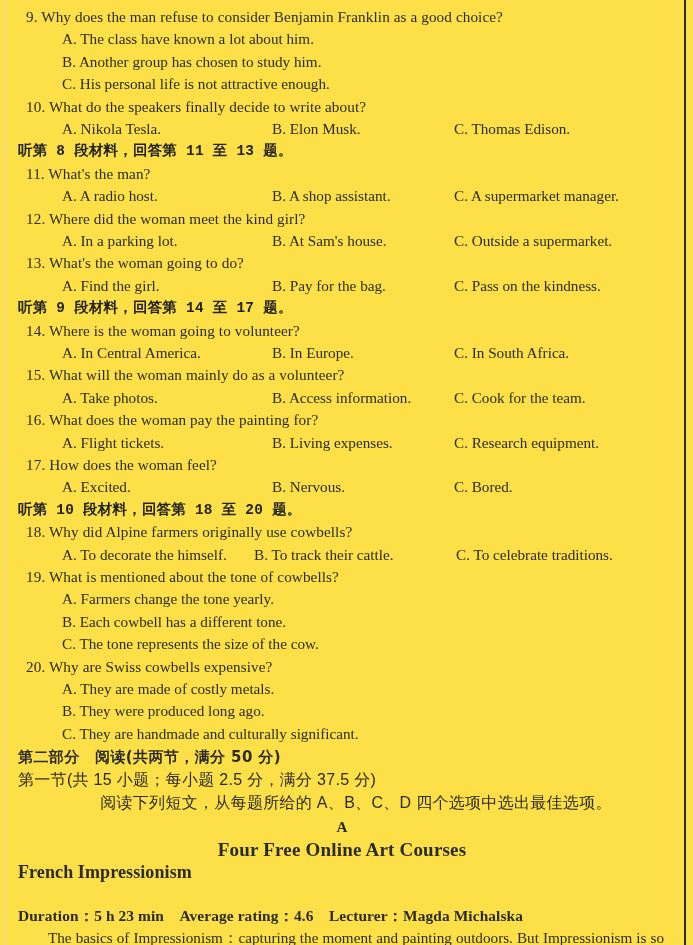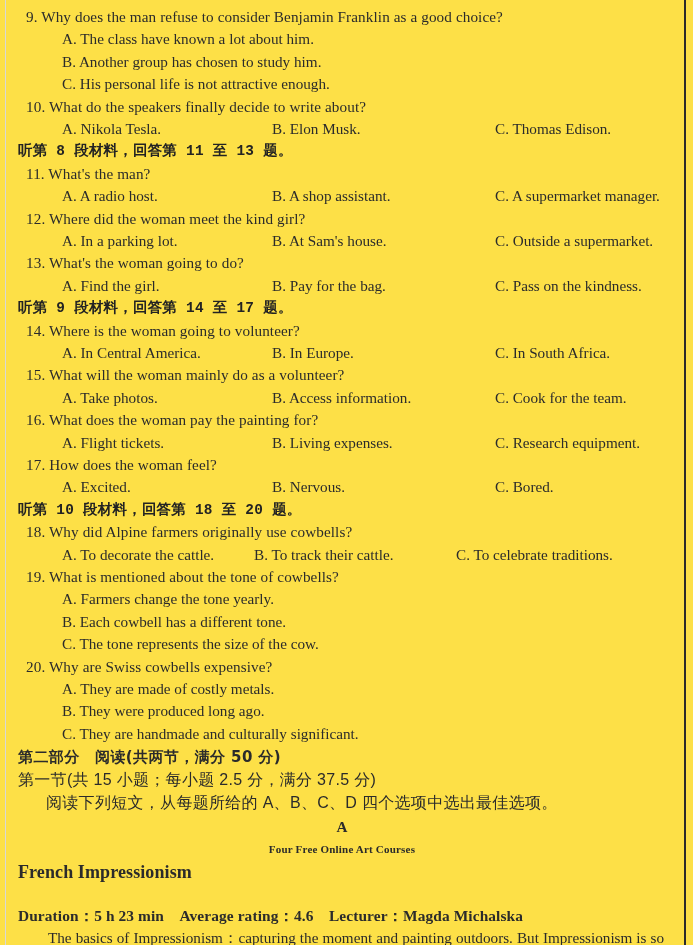--- a/index.html
+++ b/index.html
@@ -56,21 +56,21 @@
     font-size: 15.2px;
     line-height: 22.4px;
   }
   .opt {
     position: absolute;
     top: 0;
     white-space: nowrap;
   }
   .opt.a { left: 44px; }
   .opt.b { left: 254px; text-align: center; }
-  .opt.c { left: 477px; }
+  .opt.c { left: 436px; }
   
   .opt-row.tight .opt.a { left: 44px; }
   .opt-row.tight .opt.b { left: 236px; }
   .opt-row.tight .opt.c { left: 438px; }
 
   .opt-stack {
     padding-left: 44px;
     font-size: 15.2px;
     line-height: 22.4px;
     white-space: nowrap;
@@ -85,41 +85,41 @@
     letter-spacing: 0.3px;
   }
   .cn-normal {
     font-family: Liberation Sans, sans-serif;
     font-size: 16px;
     line-height: 22.6px;
     font-weight: normal;
     color: #2b2b2b;
     letter-spacing: 0.3px;
   }
-  .cn-indent { padding-left: 28px; }
+  .cn-indent { padding-left: 28px; text-align: center; }
 
   .section-head {
     font-family: "DejaVu Sans", "Liberation Sans", sans-serif;
     font-size: 15px;
     font-weight: bold;
     line-height: 24px;
     letter-spacing: 0.4px;
   }
 
   .center {
     text-align: center;
     font-weight: bold;
   }
   .letter-a {
     font-size: 15.2px;
     line-height: 22px;
     margin-top: 2px;
   }
   .passage-title {
-    font-size: 11px;
+    font-size: 19px;
     line-height: 23px;
     letter-spacing: 0.2px;
   }
 
   .course-name {
     font-size: 18px;
     line-height: 23px;
     font-weight: bold;
     letter-spacing: 0.1px;
   }
@@ -211,21 +211,21 @@
     <div class="opt-row">
       <span class="opt a">A. Excited.</span>
       <span class="opt b">B. Nervous.</span>
       <span class="opt c">C. Bored.</span>
     </div>
 
     <div class="cn">听第 10 段材料，回答第 18 至 20 题。</div>
 
     <div class="line qline"><span>18.</span> <span>Why did Alpine farmers originally use cowbells?</span></div>
     <div class="opt-row tight">
-      <span class="opt a">A. To decorate the cattle.</span>
+      <span class="opt a">A. To decorate the himself.</span>
       <span class="opt b">B. To track their cattle.</span>
       <span class="opt c">C. To celebrate traditions.</span>
     </div>
 
     <div class="line qline"><span>19.</span> <span>What is mentioned about the tone of cowbells?</span></div>
     <div class="opt-stack">A. Farmers change the tone yearly.</div>
     <div class="opt-stack">B. Each cowbell has a different tone.</div>
     <div class="opt-stack">C. The tone represents the size of the cow.</div>
 
     <div class="line qline"><span>20.</span> <span>Why are Swiss cowbells expensive?</span></div>

